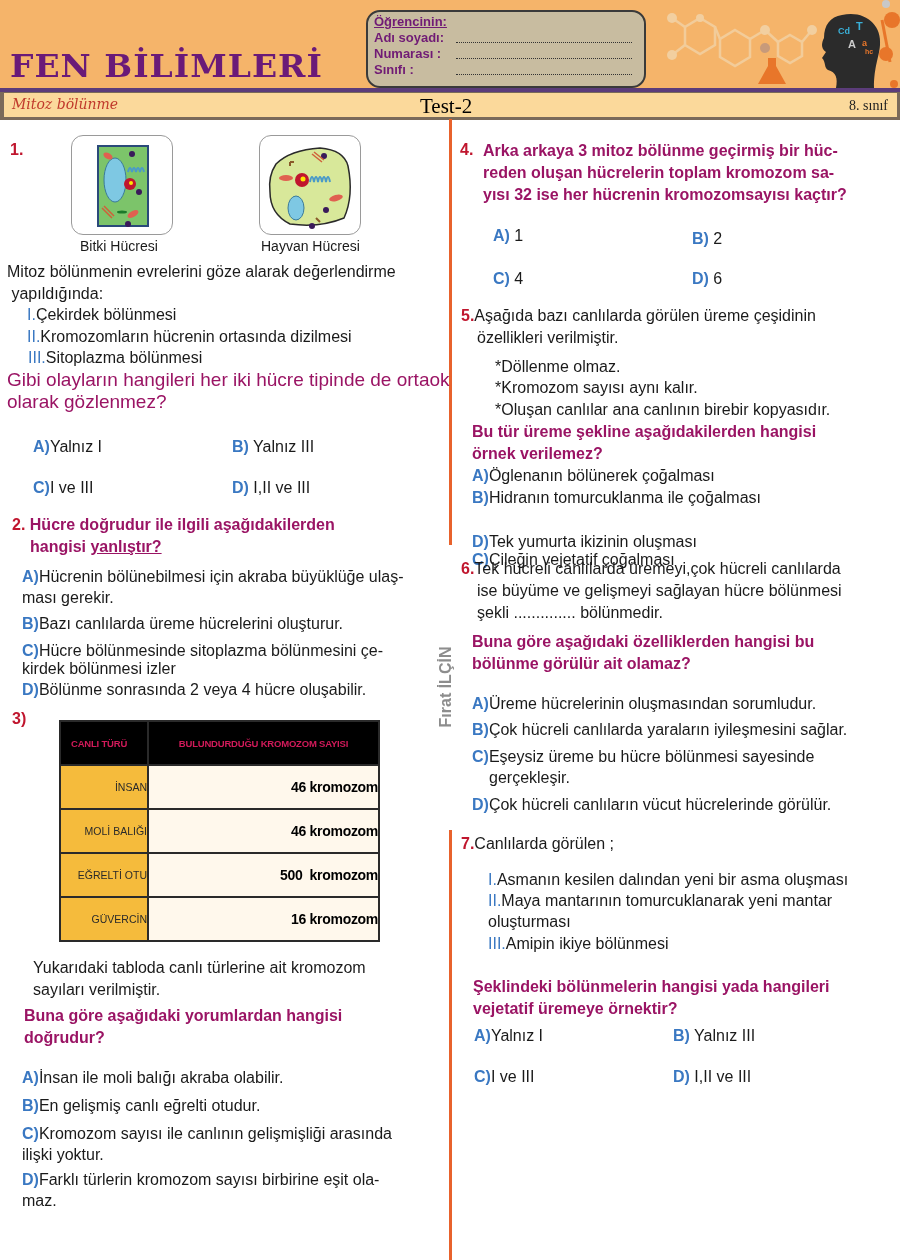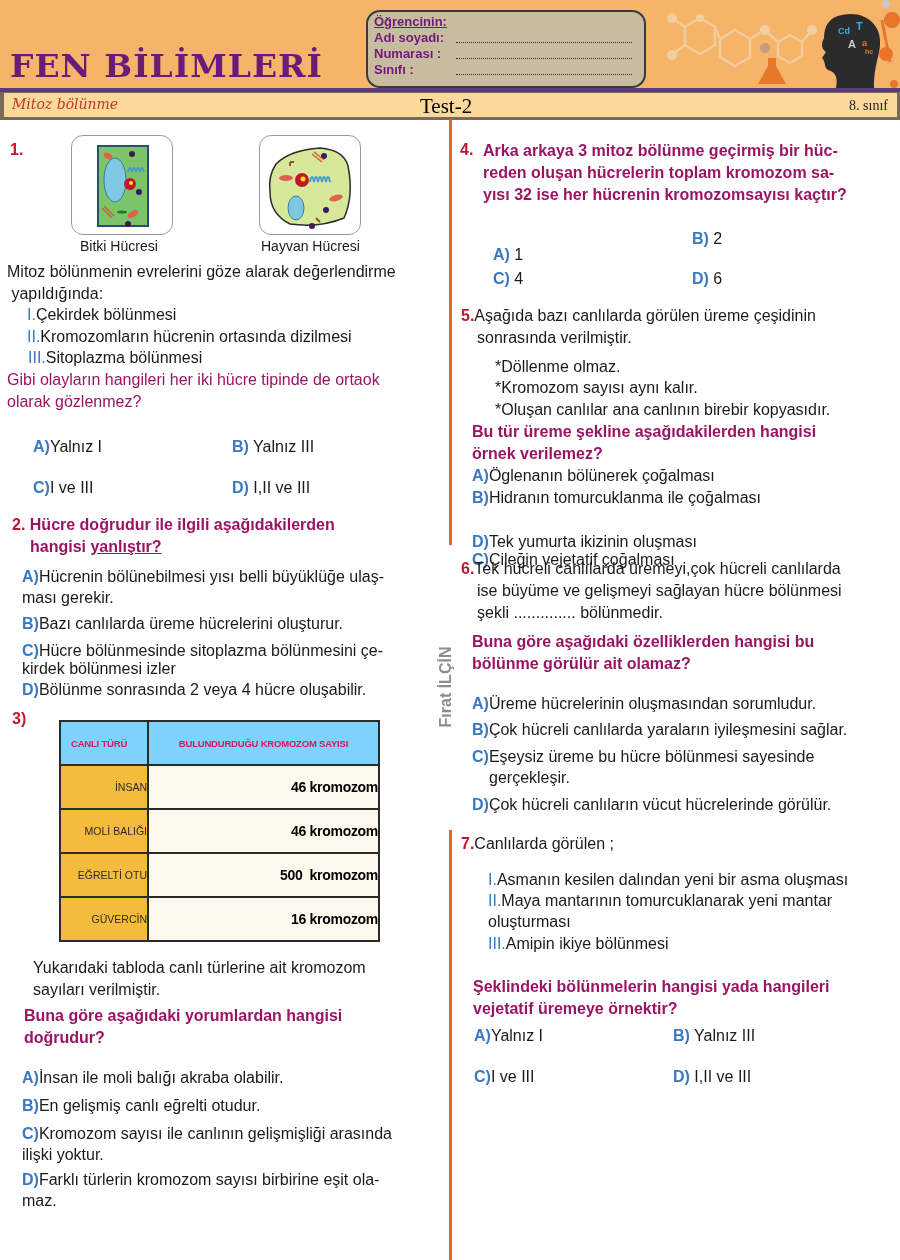--- a/index.html
+++ b/index.html
@@ -29,31 +29,31 @@
   .divider { position: absolute; left: 449px; width: 3px; background: #e8622c; }
   .watermark { position: absolute; left: 428px; top: 632px; width: 36px; height: 110px; }
   .watermark span { position: absolute; left: 50%; top: 50%; transform: translate(-50%, -50%) rotate(-90deg);
                     white-space: nowrap; font-weight: bold; font-size: 16px; color: #8d8d8d; }
 
   
   .abs { position: absolute; }
   .txt { font-size: 16px; line-height: 21px; color: #1a1a1a; }
   .qnum { color: #c0162e; font-weight: bold; font-size: 16px; }
   .qbold { color: #9a1464; font-weight: bold; font-size: 16px; line-height: 22px; }
-  .qpink { color: #9a1464; font-size: 16px; line-height: 22px; }
+  .qpink { color: #9a1464; font-size: 19px; line-height: 22px; }
   .opt-letter { color: #3a78c2; font-weight: bold; }
   .roman { color: #3a78c2; }
   .underline { text-decoration: underline; }
 
   .cell-card { position: absolute; width: 102px; height: 100px; border: 1px solid #9a9a9a; border-radius: 12px; background: #fff; }
   .cell-caption { position: absolute; font-size: 14px; color: #1a1a1a; }
 
   table.chromo { position: absolute; left: 59px; top: 720px; width: 321px; border-collapse: collapse; }
   table.chromo th, table.chromo td { border: 2px solid #2a2a2a; text-align: right; }
-  table.chromo th { background: #7dd3fc; height: 44px; font-family: "Liberation Sans Narrow", "Liberation Sans", sans-serif;
+  table.chromo th { background: #000000; height: 44px; font-family: "Liberation Sans Narrow", "Liberation Sans", sans-serif;
                     font-size: 9.5px; font-weight: bold; color: #d21a5a; letter-spacing: -0.2px; text-align: center; }
   table.chromo th.c1 { text-align: left; padding-left: 10px; width: 88px; }
   table.chromo td.c1 { background: #f5bb3c; font-size: 10.5px; color: #2a2a2a; padding-left: 10px; height: 44px; }
   table.chromo td.c2 { background: #fff8ec; font-size: 14px; font-weight: bold; color: #000000; padding-left: 52px; letter-spacing: -0.3px; }
 </style>
 </head>
 <body>
 
 <div class="header"></div>
 <div class="brand">FEN BİLİMLERİ</div>
@@ -170,21 +170,21 @@
 <div class="abs qpink" style="left:7px;top:391px;">olarak gözlenmez?</div>
 
 <div class="abs txt" style="left:33px;top:436px;"><span class="opt-letter">A)</span><span style="white-space:pre">Yalnız I</span></div>
 <div class="abs txt" style="left:232px;top:436px;"><span class="opt-letter">B)</span><span style="white-space:pre"> Yalnız III</span></div>
 <div class="abs txt" style="left:33px;top:477px;"><span class="opt-letter">C)</span><span style="white-space:pre">I ve III</span></div>
 <div class="abs txt" style="left:232px;top:477px;"><span class="opt-letter">D)</span><span style="white-space:pre"> I,II ve III</span></div>
 
 <div class="abs" style="left:12px;top:514px;"><span class="qnum">2.</span> <span class="qbold">Hücre doğrudur ile ilgili aşağıdakilerden</span></div>
 <div class="abs qbold" style="left:30px;top:536px;white-space:pre;"><span>hangisi </span><span class="underline">yanlıştır?</span></div>
 
-<div class="abs txt" style="left:22px;top:566px;"><span class="opt-letter">A)</span><span>Hücrenin bölünebilmesi yısı belli büyüklüğe ulaş-</span><br><span>ması gerekir.</span></div>
+<div class="abs txt" style="left:22px;top:566px;"><span class="opt-letter">A)</span><span>Hücrenin bölünebilmesi için akraba büyüklüğe ulaş-</span><br><span>ması gerekir.</span></div>
 <div class="abs txt" style="left:22px;top:613px;"><span class="opt-letter">B)</span><span>Bazı canlılarda üreme hücrelerini oluşturur.</span></div>
 <div class="abs txt" style="left:22px;top:642px;line-height:18px;"><span class="opt-letter">C)</span><span>Hücre bölünmesinde sitoplazma bölünmesini çe-</span><br><span>kirdek bölünmesi izler</span></div>
 <div class="abs txt" style="left:22px;top:679px;"><span class="opt-letter">D)</span><span>Bölünme sonrasında 2 veya 4 hücre oluşabilir.</span></div>
 
 <div class="abs qnum" style="left:12px;top:710px;">3)</div>
 <table class="chromo">
   <tbody>
       <tr>
     <th class="c1">CANLI TÜRÜ</th>
     <th>BULUNDURDUĞU KROMOZOM SAYISI</th>
@@ -216,27 +216,27 @@
 <div class="abs txt" style="left:22px;top:1067px;"><span class="opt-letter">A)</span><span>İnsan ile moli balığı akraba olabilir.</span></div>
 <div class="abs txt" style="left:22px;top:1095px;"><span class="opt-letter">B)</span><span>En gelişmiş canlı eğrelti otudur.</span></div>
 <div class="abs txt" style="left:22px;top:1123px;"><span class="opt-letter">C)</span><span>Kromozom sayısı ile canlının gelişmişliği arasında</span><br><span>ilişki yoktur.</span></div>
 <div class="abs txt" style="left:22px;top:1169px;"><span class="opt-letter">D)</span><span>Farklı türlerin kromozom sayısı birbirine eşit ola-</span><br><span>maz.</span></div>
 
 <div class="abs qnum" style="left:460px;top:141px;">4.</div>
 <div class="abs qbold" style="left:483px;top:140px;">Arka arkaya 3 mitoz bölünme geçirmiş bir hüc-</div>
 <div class="abs qbold" style="left:483px;top:162px;">reden oluşan hücrelerin toplam kromozom sa-</div>
 <div class="abs qbold" style="left:483px;top:184px;">yısı 32 ise her hücrenin kromozomsayısı kaçtır?</div>
 
-<div class="abs txt" style="left:493px;top:244px;"><span class="opt-letter">A)</span><span style="white-space:pre"> 1</span></div>
+<div class="abs txt" style="left:493px;top:225px;"><span class="opt-letter">A)</span><span style="white-space:pre"> 1</span></div>
 <div class="abs txt" style="left:692px;top:228px;"><span class="opt-letter">B)</span><span style="white-space:pre"> 2</span></div>
 <div class="abs txt" style="left:493px;top:268px;"><span class="opt-letter">C)</span><span style="white-space:pre"> 4</span></div>
 <div class="abs txt" style="left:692px;top:268px;"><span class="opt-letter">D)</span><span style="white-space:pre"> 6</span></div>
 
 <div class="abs txt" style="left:461px;top:305px;"><span class="qnum">5.</span><span>Aşağıda bazı canlılarda görülen üreme çeşidinin</span></div>
-<div class="abs txt" style="left:477px;top:327px;">sonrasında verilmiştir.</div>
+<div class="abs txt" style="left:477px;top:327px;">özellikleri verilmiştir.</div>
 <div class="abs txt" style="left:495px;top:356px;">*Döllenme olmaz.</div>
 <div class="abs txt" style="left:495px;top:377px;">*Kromozom sayısı aynı kalır.</div>
 <div class="abs txt" style="left:495px;top:399px;">*Oluşan canlılar ana canlının birebir kopyasıdır.</div>
 <div class="abs qbold" style="left:472px;top:421px;">Bu tür üreme şekline aşağıdakilerden hangisi</div>
 <div class="abs qbold" style="left:472px;top:443px;">örnek verilemez?</div>
 <div class="abs txt" style="left:472px;top:465px;"><span class="opt-letter">A)</span><span>Öglenanın bölünerek çoğalması</span></div>
 <div class="abs txt" style="left:472px;top:487px;"><span class="opt-letter">B)</span><span>Hidranın tomurcuklanma ile çoğalması</span></div>
 <div class="abs txt" style="left:472px;top:509px;margin-top:40px;"><span class="opt-letter">C)</span><span>Çileğin vejetatif çoğalması</span></div>
 <div class="abs txt" style="left:472px;top:531px;"><span class="opt-letter">D)</span><span>Tek yumurta ikizinin oluşması</span></div>
 

